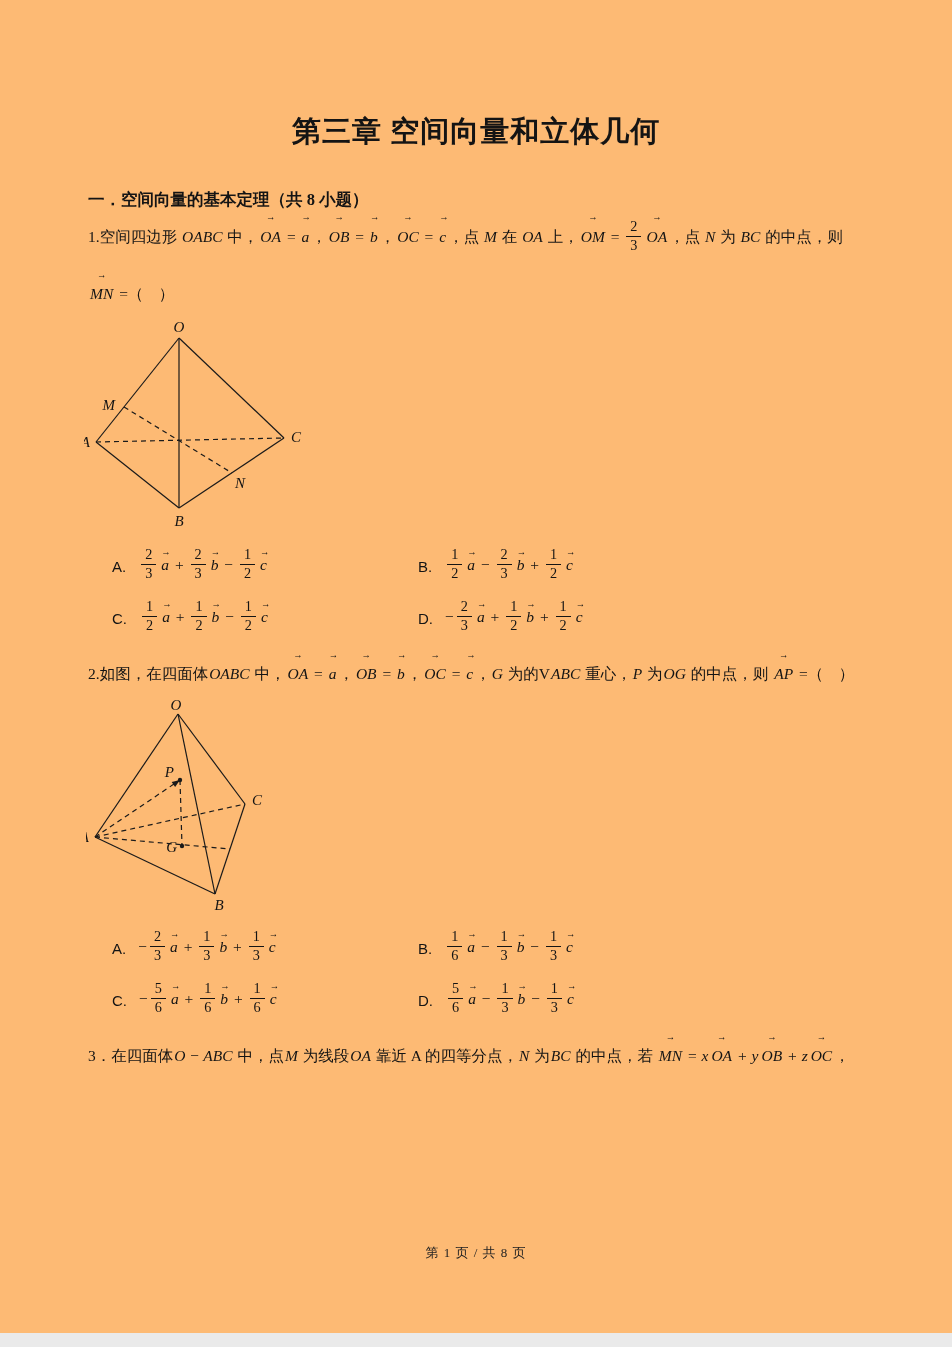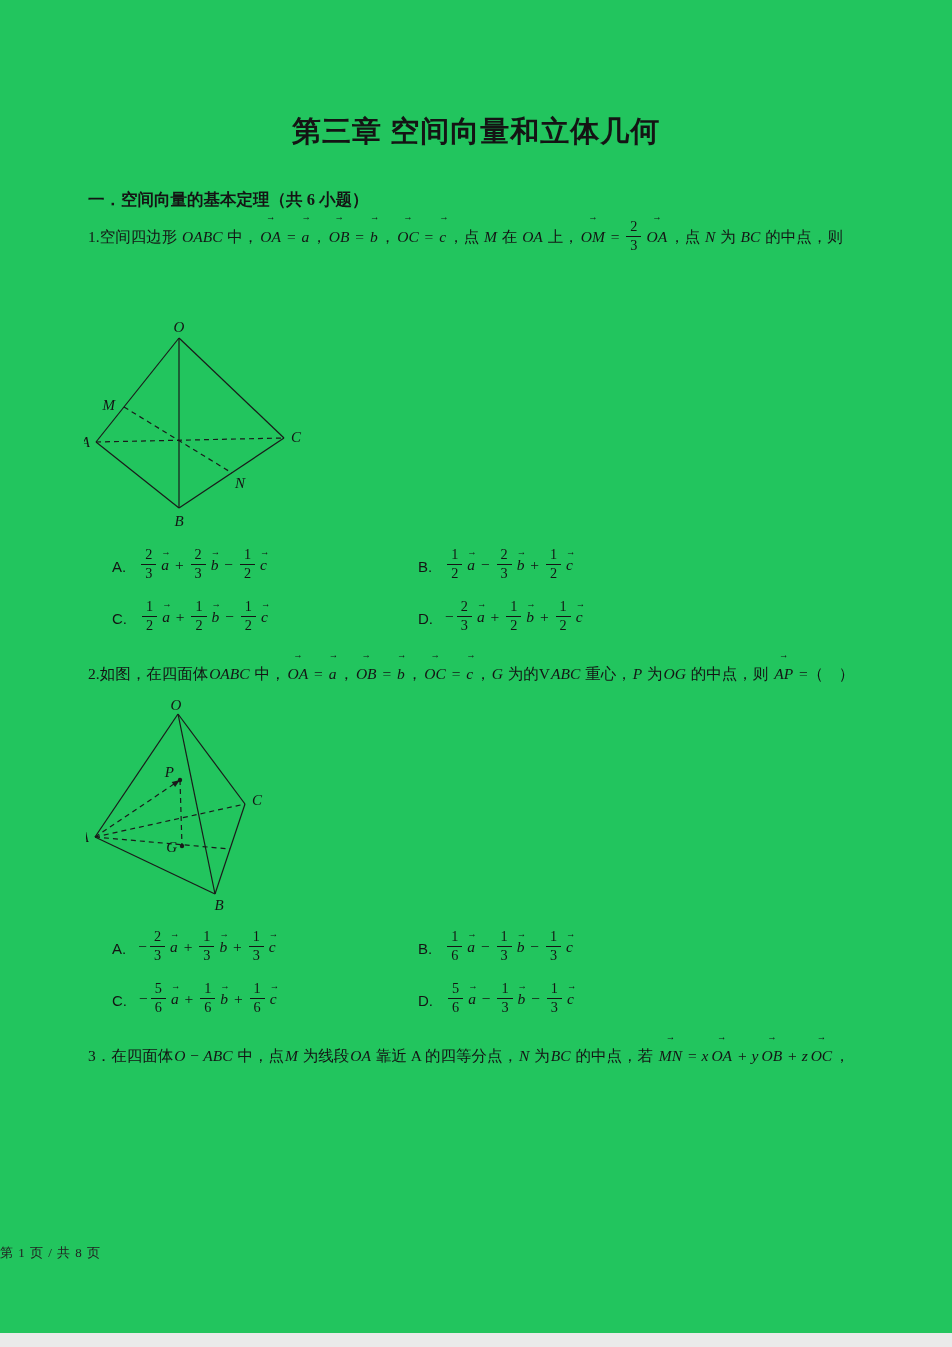--- a/index.html
+++ b/index.html
@@ -1,18 +1,18 @@
 <!DOCTYPE html>
 <html><head>
 <meta charset="utf-8">
 <style>
   * { margin:0; padding:0; box-sizing:border-box; }
   html,body { background:#ffffff; }
   .page {
-    position:relative; width:952px; height:1347px; background:#22c55e;
+    position:relative; width:952px; height:1347px; background:#fdba74;
     font-family:"Liberation Serif", serif; color:#141414; overflow:hidden;
   }
   .doc-title {
     position:absolute; top:112px; left:0; right:0; text-align:center;
     font-size:29px; font-weight:bold; letter-spacing:1px;
   }
   .sec-heading {
     position:absolute; top:189px; left:88px;
     font-size:16.5px; font-weight:bold;
   }
@@ -30,38 +30,39 @@
     vertical-align:middle; line-height:1.25; margin:0 3px; font-size:0.92em;
     position:relative; top:-2px;
   }
   .frac .num { padding:0 4px; border-bottom:1.2px solid #141414; }
   .frac .den { padding:0 4px; }
   .opt { position:absolute; display:flex; align-items:center; font-size:15.5px; }
   .opt .lab { font-family:"Liberation Sans", sans-serif; font-size:15px; margin-right:12px; }
   .fig { position:absolute; }
   .fig text { font-family:"Liberation Serif", serif; font-style:italic; font-size:15px; fill:#141414; }
   .footer {
-    position:absolute; top:1244px; left:0; right:0; text-align:left;
+    position:absolute; top:1244px; left:0; right:0; text-align:center;
     font-size:13px; color:#222; letter-spacing:1px;
   }
   .page-edge { position:absolute; left:0; right:0; bottom:0; height:14px; background:#eaeaea; }
 </style>
 </head>
 <body>
 
 <div class="page">
 
   <div class="doc-title">第三章 空间向量和立体几何</div>
 
-  <div class="sec-heading">一．空间向量的基本定理（共 6 小题）</div>
+  <div class="sec-heading">一．空间向量的基本定理（共 8 小题）</div>
 
   <div class="para" style="top:220px;left:88px;">1.空间四边形 <span class="mi">OABC</span> 中，<span class="vec">OA</span> = <span class="vec">a</span>，<span class="vec">OB</span> = <span class="vec">b</span>，<span class="vec">OC</span> = <span class="vec">c</span>，点 <span class="mi">M</span> 在 <span class="mi">OA</span> 上，<span class="vec">OM</span> = <span class="frac">
         <span class="num">2</span>
         <span class="den">3</span>
       </span><span class="vec">OA</span>，点 <span class="mi">N</span> 为 <span class="mi">BC</span> 的中点，则</div>
+  <div class="para" style="top:278px;left:88px;"><span class="vec">MN</span> =（　）</div>
 
   <svg class="fig" style="top:320px;left:84px;" width="250" height="215" viewBox="0 0 250 215">
     <g stroke="#1a1a1a" stroke-width="1.2" fill="none">
       <line x1="95" y1="18" x2="12" y2="122"></line>
       <line x1="95" y1="18" x2="200" y2="118"></line>
       <line x1="95" y1="18" x2="95" y2="188"></line>
       <line x1="12" y1="122" x2="95" y2="188"></line>
       <line x1="95" y1="188" x2="200" y2="118"></line>
       <line x1="12" y1="122" x2="200" y2="118" stroke-dasharray="5 4"></line>
       <line x1="40" y1="87" x2="148" y2="153" stroke-dasharray="5 4"></line>

